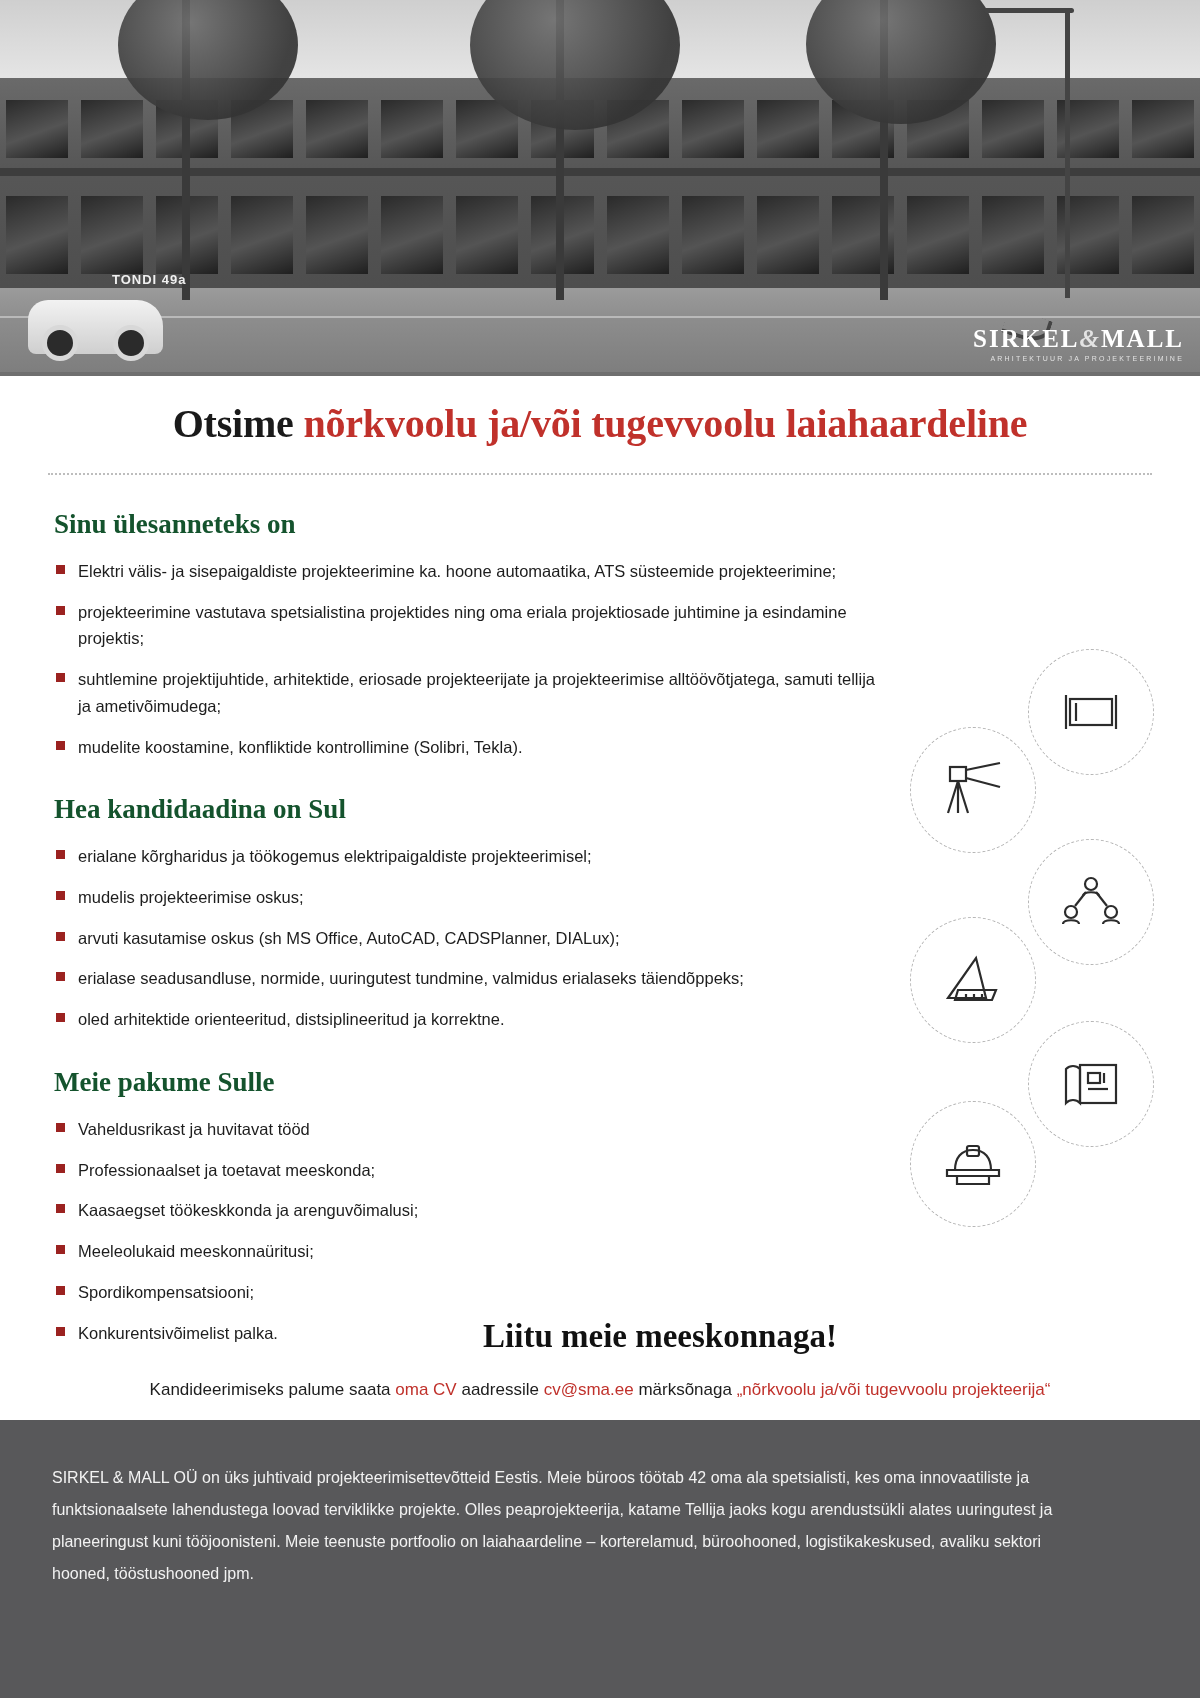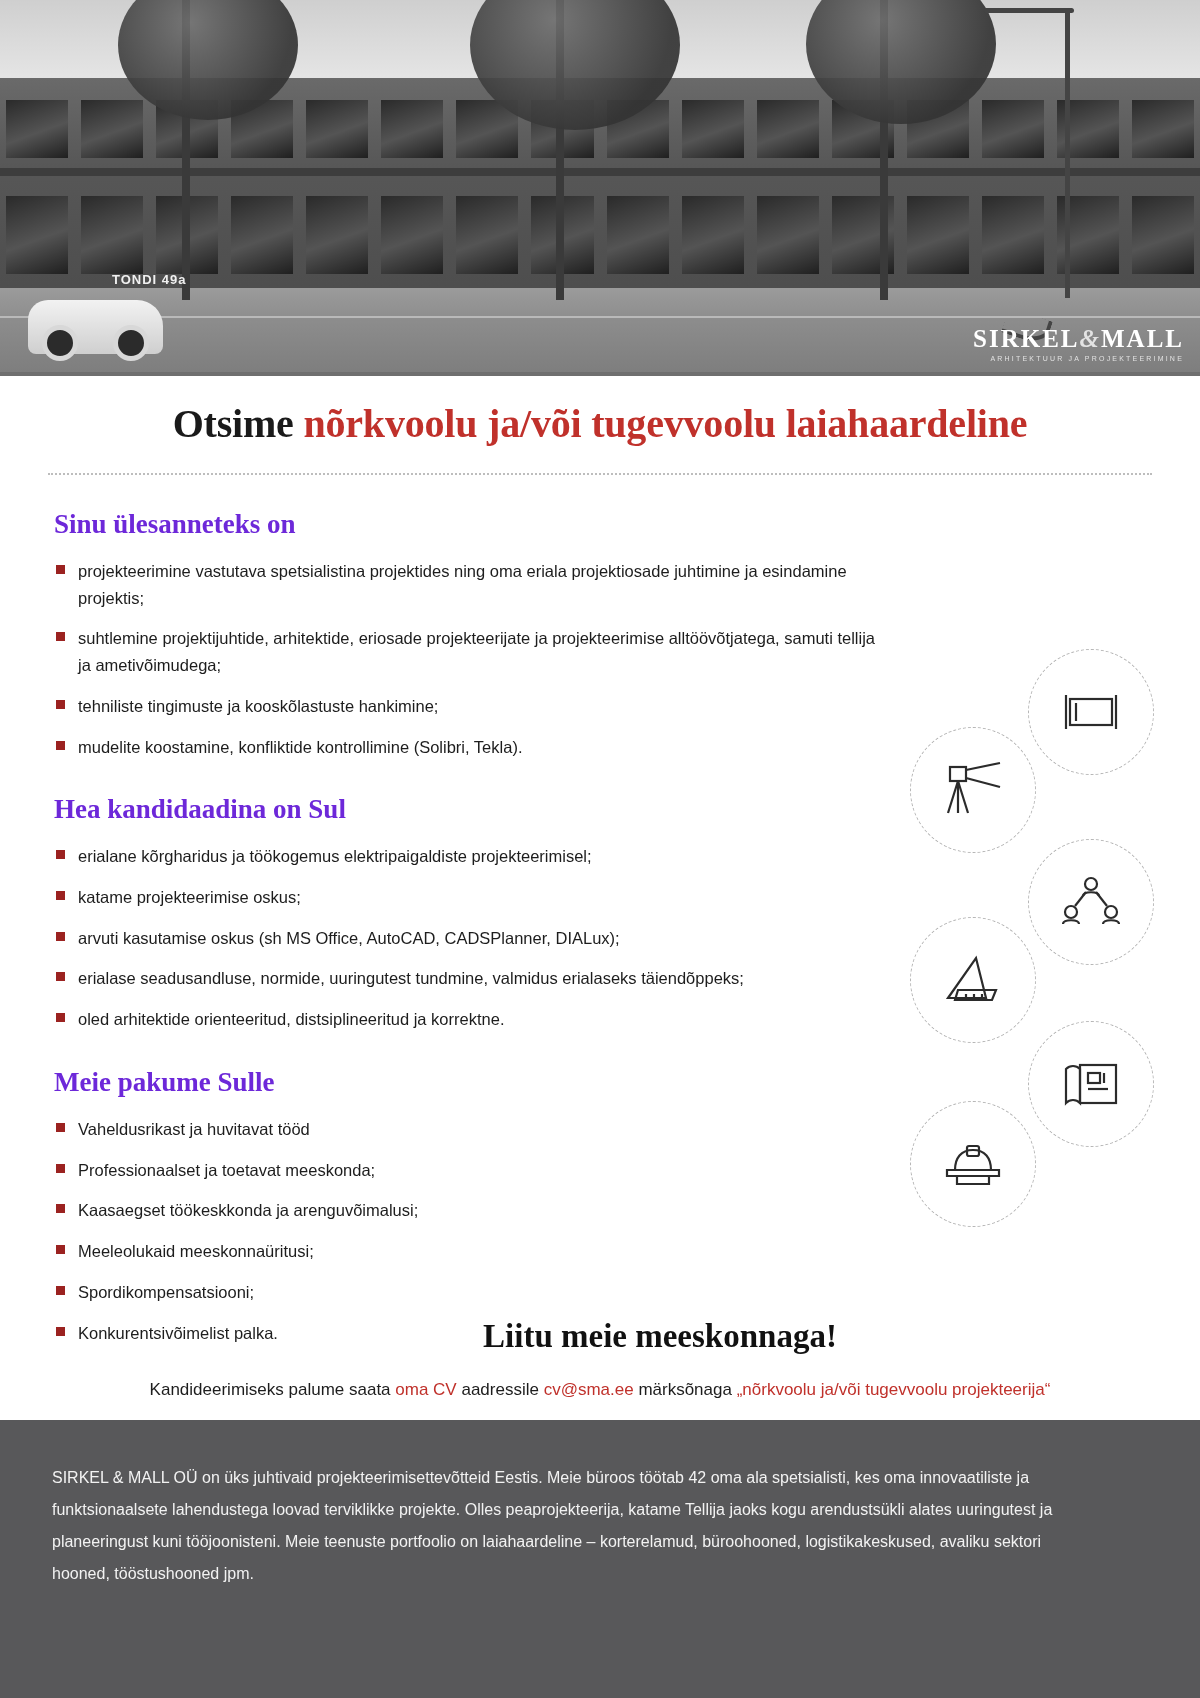--- a/index.html
+++ b/index.html
@@ -95,21 +95,21 @@
   .divider {
     height:0; border-top:2px dotted #bdbdbd;
     margin:26px 48px 0 48px;
   }
 
   
   .body-wrap { position:relative; padding: 0 48px; }
 
   h2.sec {
     font:700 27px "Liberation Serif", serif;
-    color:#6d28d9;
+    color:#14532d;
     margin: 34px 0 18px 6px;
   }
   ul.bullets { list-style:none; }
   ul.bullets li {
     position:relative;
     padding-left:30px;
     margin-bottom:14px;
     font:400 16.5px "Liberation Sans", sans-serif;
     color:#1d1d1d;
     line-height:1.62;
@@ -321,30 +321,30 @@
           <path d="M12 30c0-12 6-20 18-20s18 8 18 20"></path>
           <rect x="24" y="6" width="12" height="10" rx="2"></rect>
           <path d="M4 30h52v6H4z"></path>
           <path d="M14 36h32v8H14z"></path>
         </svg>
       </div>
     </div>
 
     <h2 class="sec">Sinu ülesanneteks on</h2>
     <ul class="bullets">
+      <li>Elektri välis- ja sisepaigaldiste projekteerimine ka. hoone automaatika, ATS süsteemide projekteerimine;</li>
       <li>projekteerimine vastutava spetsialistina projektides ning oma eriala projektiosade juhtimine ja esindamine projektis;</li>
       <li>suhtlemine projektijuhtide, arhitektide, eriosade projekteerijate ja projekteerimise alltöövõtjatega, samuti tellija ja ametivõimudega;</li>
-      <li>tehniliste tingimuste ja kooskõlastuste hankimine;</li>
       <li>mudelite koostamine, konfliktide kontrollimine (Solibri, Tekla).</li>
     </ul>
 
     <h2 class="sec">Hea kandidaadina on Sul</h2>
     <ul class="bullets">
       <li>erialane kõrgharidus ja töökogemus elektripaigaldiste projekteerimisel;</li>
-      <li>katame projekteerimise oskus;</li>
+      <li>mudelis projekteerimise oskus;</li>
       <li>arvuti kasutamise oskus (sh MS Office, AutoCAD, CADSPlanner, DIALux);</li>
       <li>erialase seadusandluse, normide, uuringutest tundmine, valmidus erialaseks täiendõppeks;</li>
       <li>oled arhitektide orienteeritud, distsiplineeritud ja korrektne.</li>
     </ul>
 
     <h2 class="sec">Meie pakume Sulle</h2>
     <ul class="bullets">
       <li>Vaheldusrikast ja huvitavat tööd</li>
       <li>Professionaalset ja toetavat meeskonda;</li>
       <li>Kaasaegset töökeskkonda ja arenguvõimalusi;</li>

